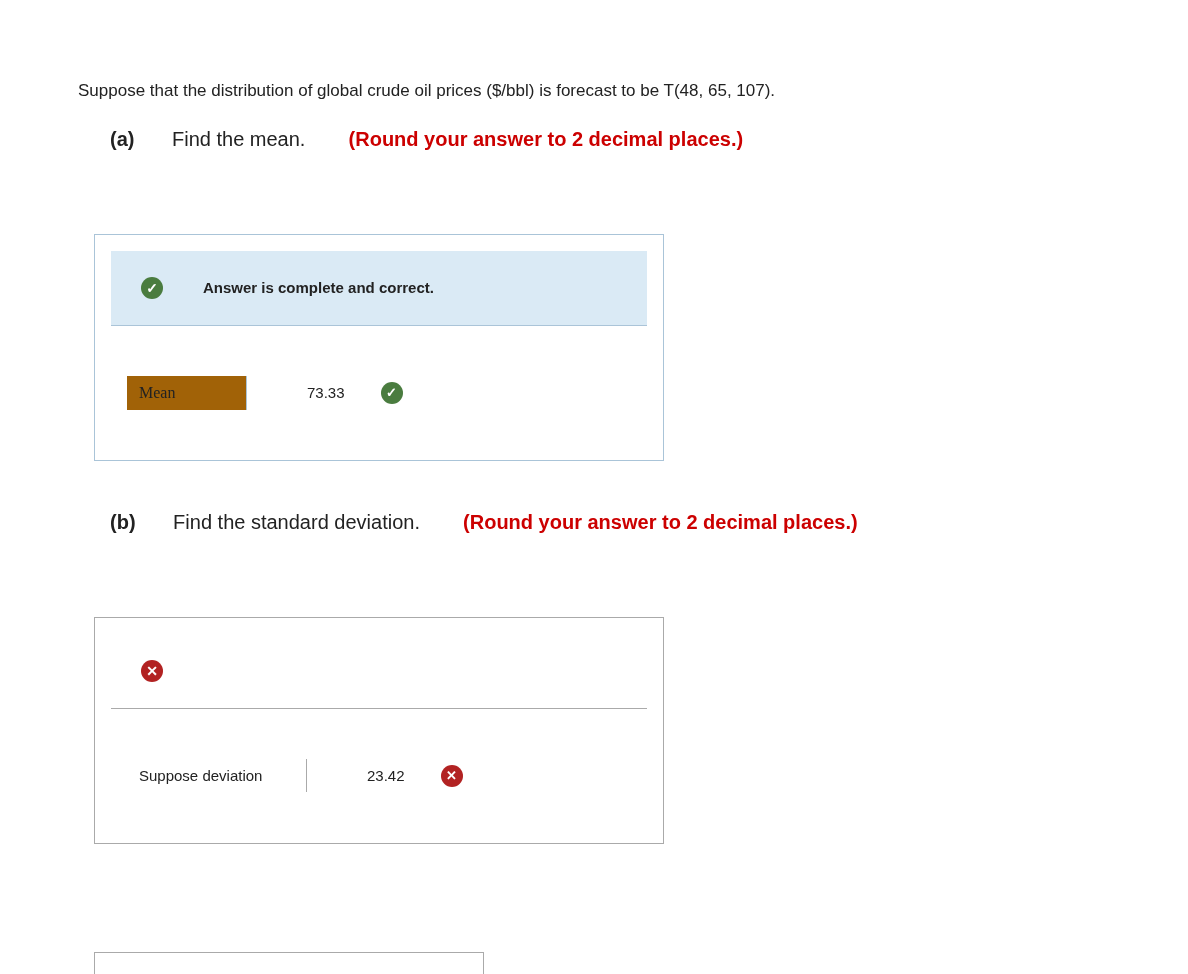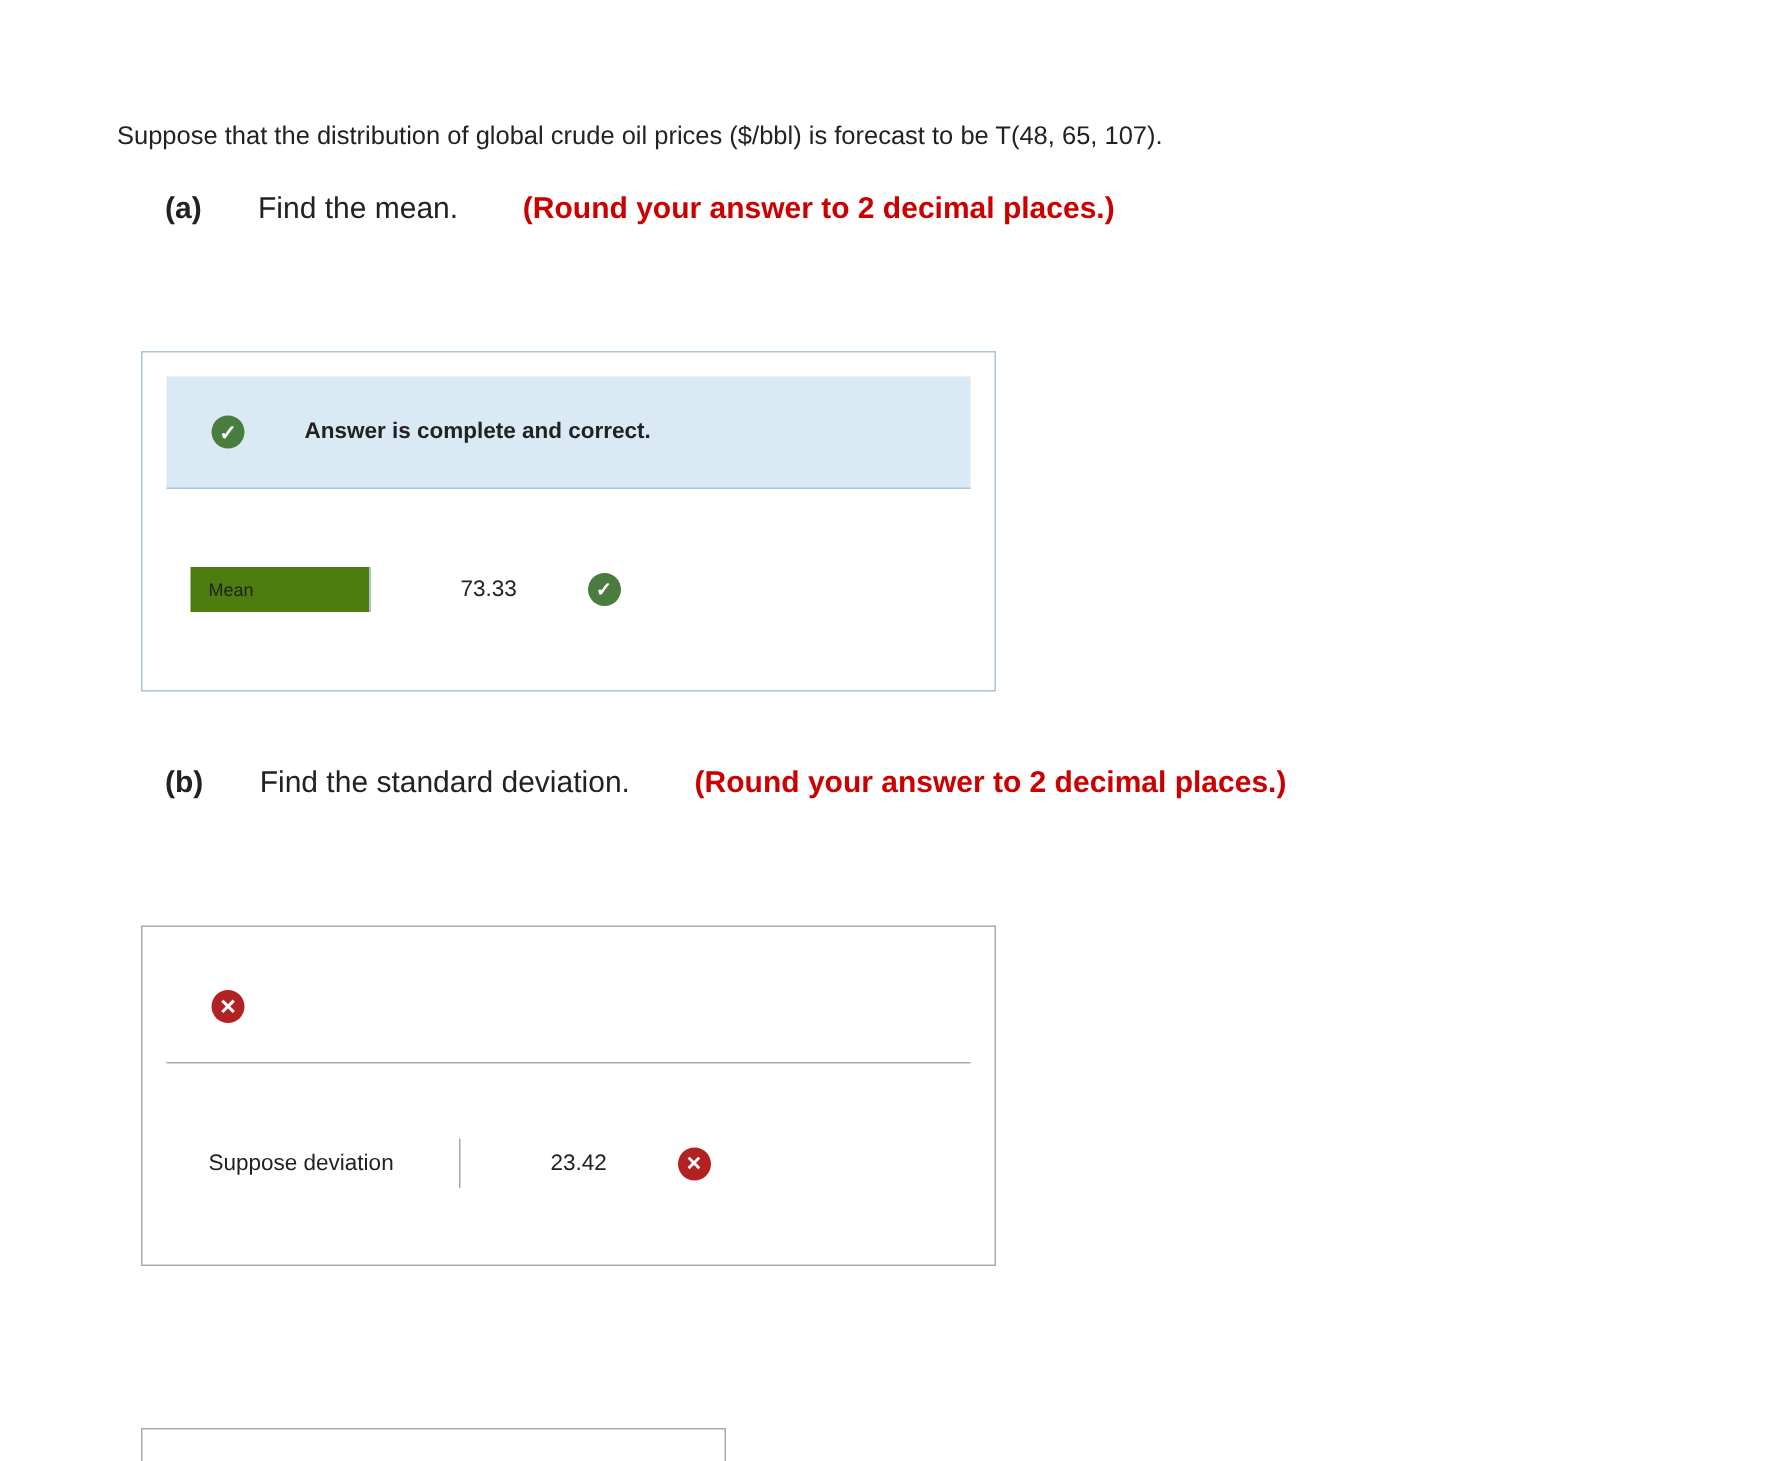--- a/index.html
+++ b/index.html
@@ -105,39 +105,40 @@
     }
 
     .answer-row {
       display: flex;
       align-items: center;
     }
 
     .answer-label {
       padding: 8px 12px;
       border-right: 1.5px solid #aac4d8;
-      font-size: 12px;
+      font-size: 16px;
       min-width: 120px;
-      background: #4d7c0f;
+      background: #a16207;
+      font-family: Liberation Serif, serif;
     }
 
     .answer-label-wide {
       padding: 8px 12px;
       border-right: 1.5px solid #aaa;
       font-size: 15px;
       min-width: 180px;
       background: #fff;
     }
 
     .answer-value {
       padding: 8px 12px;
       font-size: 15px;
       display: flex;
       align-items: center;
-      gap: 15px;
+      gap: 4px;
       background: #fff;
       min-width: 120px;
     }
 
     .check-small {
       display: inline-flex;
       align-items: center;
       justify-content: center;
       width: 22px;
       height: 22px;

